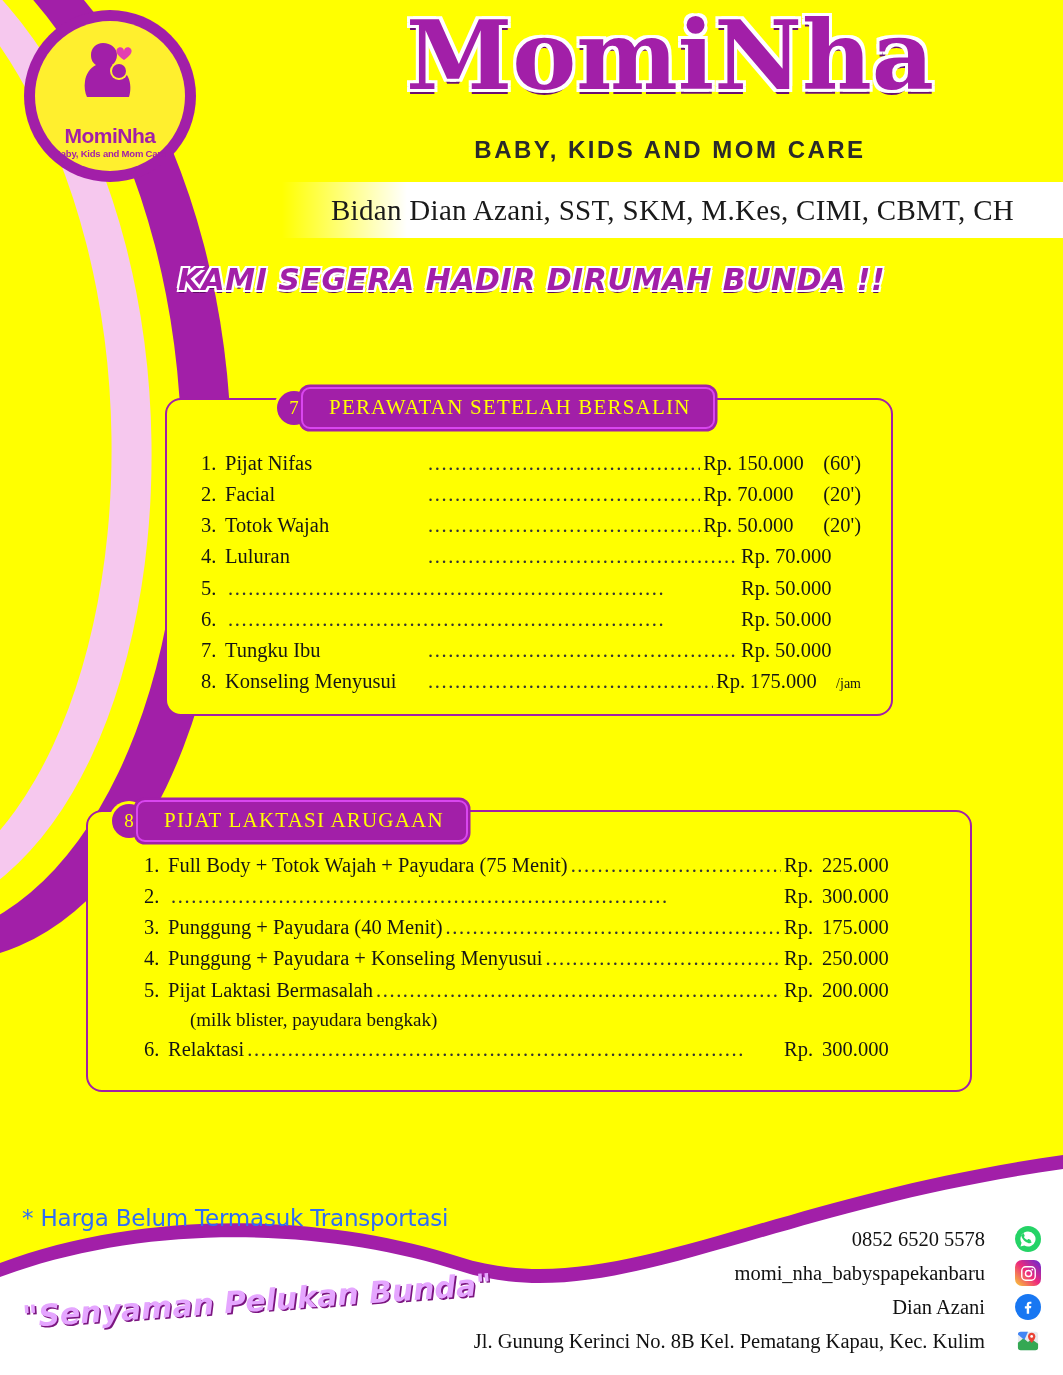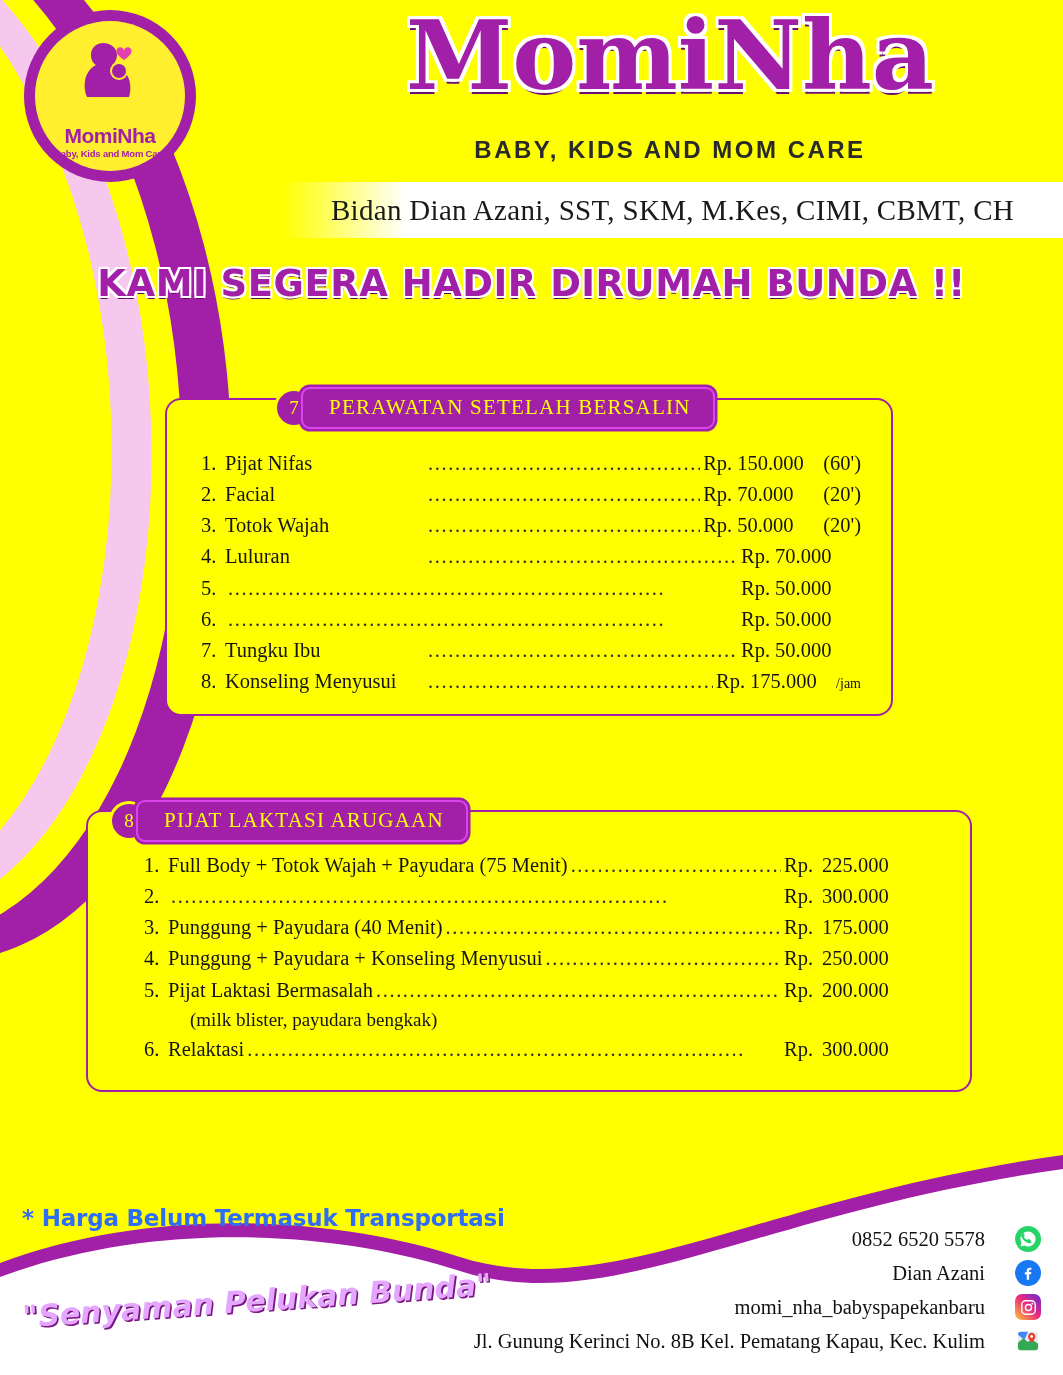--- a/index.html
+++ b/index.html
@@ -170,21 +170,22 @@
     position: absolute;
     left: 0;
     top: 262px;
     width: 1063px;
     text-align: center;
     z-index: 12;
   }
   .tagline span {
     font-family: "DejaVu Sans", sans-serif;
     font-weight: bold;
-    font-size: 37px;
+    font-style: italic;
+    font-size: 30px;
     letter-spacing: 0.5px;
     color: #a21fa8;
     text-shadow:
       2px 2px 0 #ffffff,
       -2px 2px 0 #ffffff,
       2px -2px 0 #ffffff,
       -2px -2px 0 #ffffff,
       0 3px 0 #5d0b63;
   }
 
@@ -288,21 +289,21 @@
     width: 1063px;
     height: 230px;
     z-index: 6;
   }
   .note-star {
     position: absolute;
     left: 22px;
     top: 1205px;
     z-index: 15;
     font-family: "DejaVu Sans", sans-serif;
-    font-weight: bold;
+    font-weight: normal;
     font-size: 23px;
     color: #2f6df6;
     letter-spacing: -0.2px;
   }
   .slogan {
     position: absolute;
     left: 22px;
     top: 1283px;
     z-index: 15;
     font-family: "DejaVu Sans", sans-serif;
@@ -514,34 +515,34 @@
 <div class="contact">
   <div class="c-row">
     <span>0852 6520 5578</span>
     <span class="c-ico ico-wa">
       <svg width="18" height="18" viewBox="0 0 24 24">
           <path fill="#fff" d="M12 2a10 10 0 0 0-8.6 15.1L2 22l5.1-1.3A10 10 0 1 0 12 2zm5 14c-.3.8-1.6 1.5-2.3 1.6-.6.1-1.3.1-2.1-.1-.5-.2-1.2-.4-2-.8-3.5-1.5-5.8-5-6-5.3-.2-.3-1.4-1.9-1.4-3.6s.9-2.5 1.2-2.9c.3-.3.6-.4.8-.4h.6c.2 0 .5-.1.7.5l1 2.4c.1.2.1.4 0 .6l-.4.6-.3.3c-.1.2-.3.3-.1.6.2.3.8 1.3 1.7 2.1 1.2 1 2.1 1.4 2.4 1.5.3.2.5.1.6 0l.9-1c.2-.2.4-.2.6-.1l2.2 1.1c.3.2.5.2.6.4.1.1.1.7-.2 1.5z"></path>
         </svg>
     </span>
   </div>
   <div class="c-row">
-    <span>Dian Azani</span>
-    <span class="c-ico ico-fb">
-      <svg width="18" height="18" viewBox="0 0 24 24">
-          <path fill="#fff" d="M13.5 21v-7.3h2.5l.4-2.9h-2.9V9c0-.8.2-1.4 1.4-1.4h1.6V5a20 20 0 0 0-2.3-.1c-2.3 0-3.9 1.4-3.9 4v2.2H7.8v2.9h2.5V21h3.2z"></path>
-        </svg>
-    </span>
-  </div>
-  <div class="c-row">
     <span>momi_nha_babyspapekanbaru</span>
     <span class="c-ico ico-ig">
       <svg width="17" height="17" viewBox="0 0 24 24">
           <rect x="2.5" y="2.5" width="19" height="19" rx="5.5" fill="none" stroke="#fff" stroke-width="2"></rect>
           <circle cx="12" cy="12" r="4.3" fill="none" stroke="#fff" stroke-width="2"></circle>
           <circle cx="17.4" cy="6.6" r="1.3" fill="#fff"></circle>
+        </svg>
+    </span>
+  </div>
+  <div class="c-row">
+    <span>Dian Azani</span>
+    <span class="c-ico ico-fb">
+      <svg width="18" height="18" viewBox="0 0 24 24">
+          <path fill="#fff" d="M13.5 21v-7.3h2.5l.4-2.9h-2.9V9c0-.8.2-1.4 1.4-1.4h1.6V5a20 20 0 0 0-2.3-.1c-2.3 0-3.9 1.4-3.9 4v2.2H7.8v2.9h2.5V21h3.2z"></path>
         </svg>
     </span>
   </div>
   <div class="c-row">
     <span>Jl. Gunung Kerinci No. 8B Kel. Pematang Kapau, Kec. Kulim</span>
     <span class="c-ico ico-map">
       <svg width="22" height="22" viewBox="0 0 24 24">
           <rect x="1" y="2" width="22" height="20" rx="3" fill="#e8eaed"></rect>
           <path d="M1 14l6-5 5 4 4-3 7 5v4a3 3 0 0 1-3 3H4a3 3 0 0 1-3-3z" fill="#34a853"></path>
           <path d="M1 5a3 3 0 0 1 3-3h8l-4 9z" fill="#4285f4"></path>

